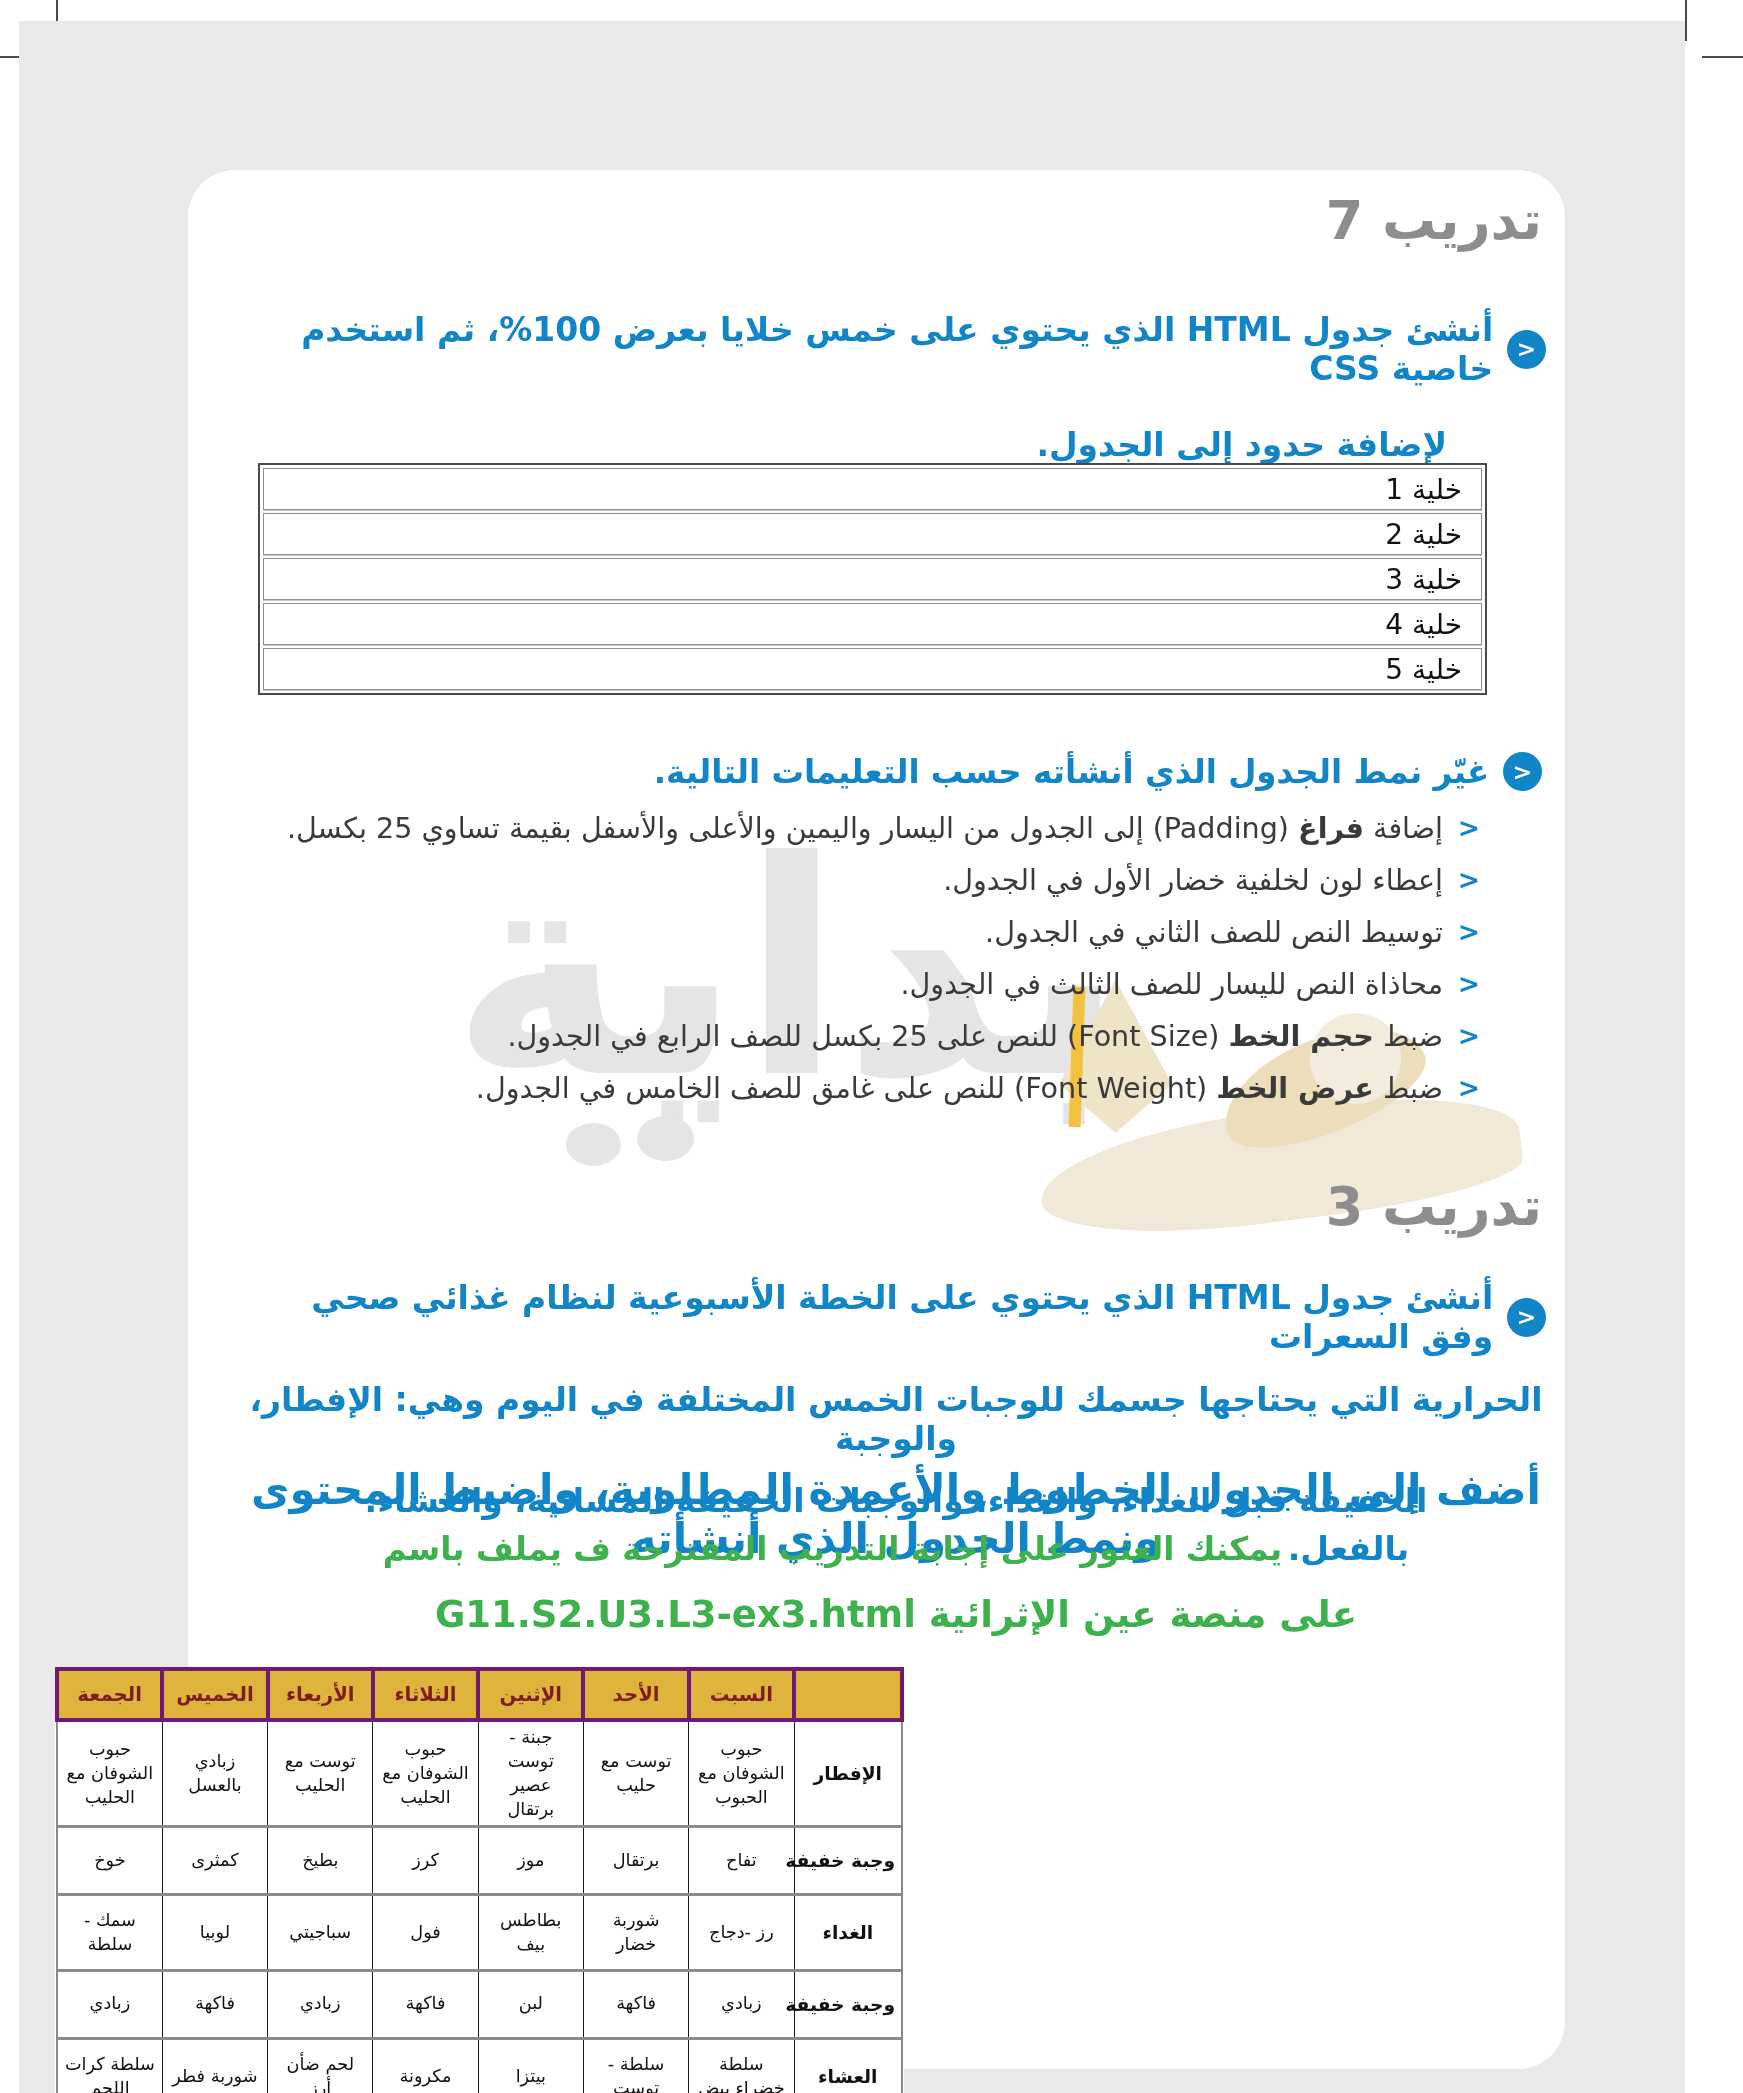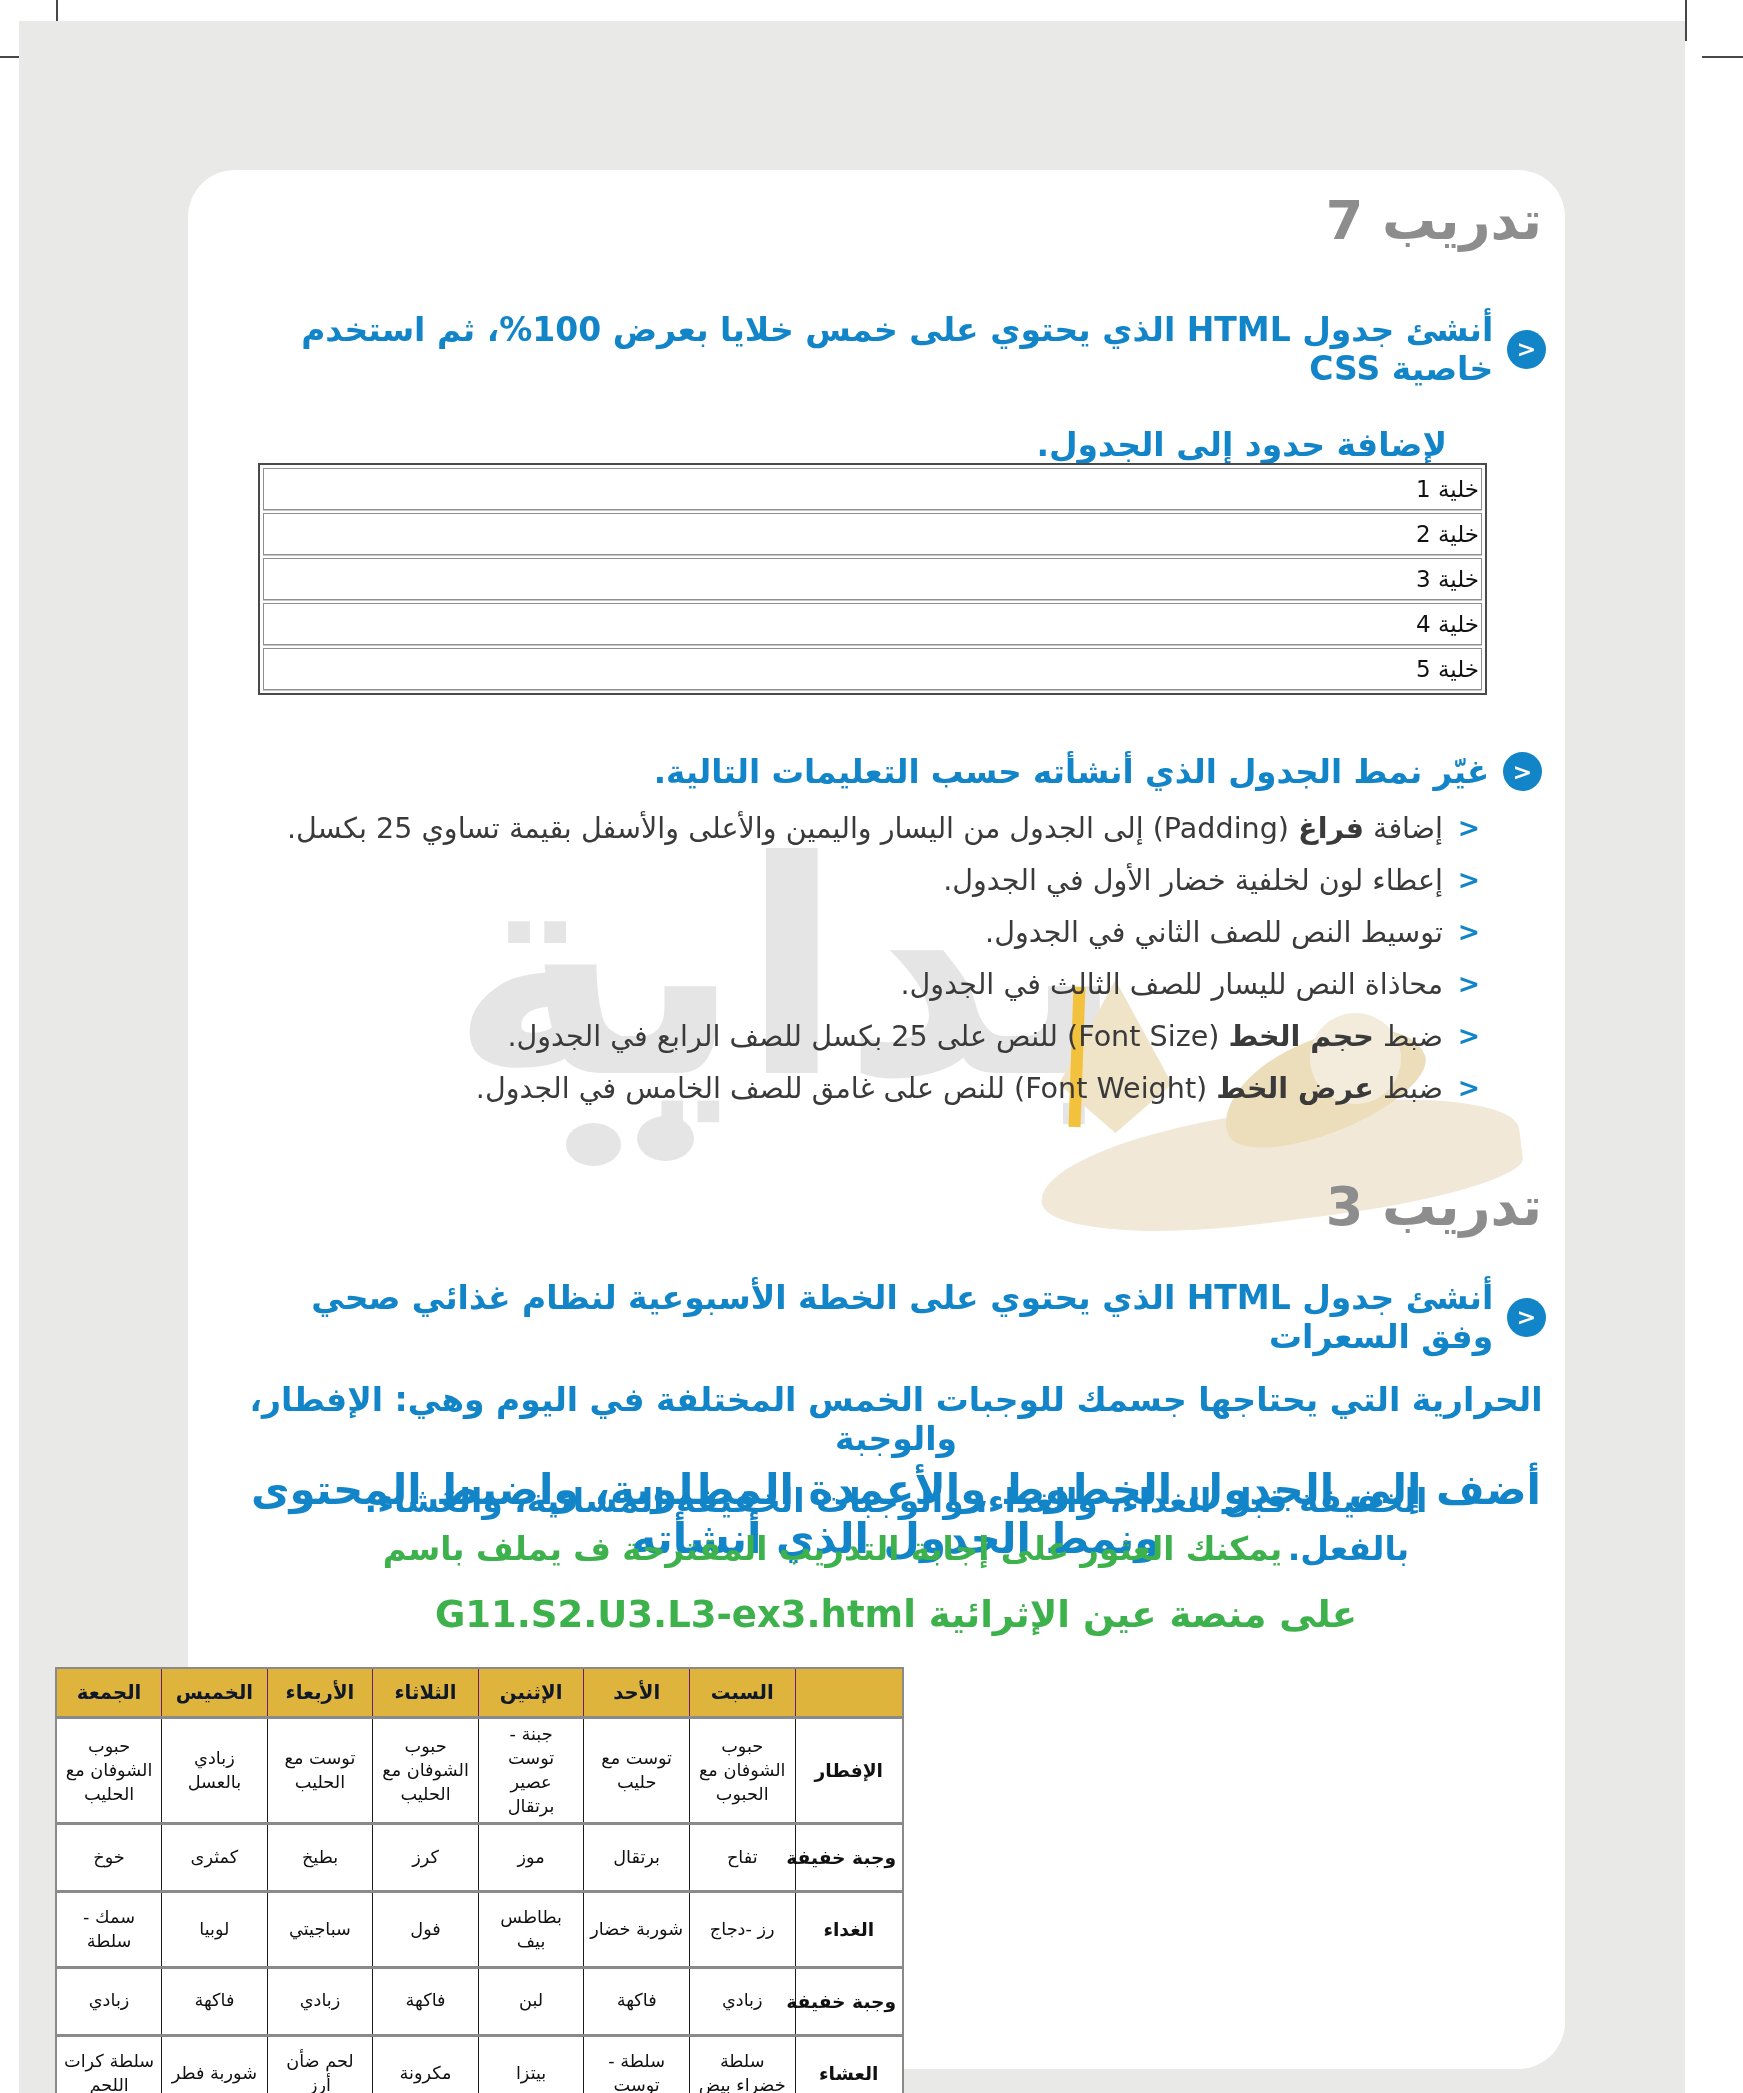--- a/index.html
+++ b/index.html
@@ -34,40 +34,40 @@
   .badge{display:inline-flex;width:39px;height:39px;border-radius:50%;background:#1284c8;color:#fff;
          align-items:center;justify-content:center;font-size:23.6px;font-weight:900;flex:0 0 39px;}
   .intro{position:absolute;left:246px;width:1300px;direction:rtl;color:#1284c8;font-weight:bold;font-size:33px;}
   .intro .iline{display:flex;align-items:center;gap:13.8px;justify-content:flex-start;}
   .intro .cline{margin-top:23.6px;text-align:center;}
   .intro .rline{margin-top:37px;text-align:right;padding-right:99px;}
   
   .cells-table{position:absolute;left:258px;top:463px;width:1229px;border-collapse:separate;
                border-spacing:3px;border:2px solid #4a4a4a;background:#fdfdfd;direction:rtl;}
   .cells-table td{height:40px;border:1px solid #8f8f8f;box-shadow:0 1px 0 #c6c6c6;background:#fff;
-                  text-align:right;padding:0 2px;font-size:23px;color:#111;}
+                  text-align:right;padding:0 19px;font-size:28px;color:#111;}
   
   .sec-head{position:absolute;right:202px;top:752px;direction:rtl;display:flex;align-items:center;gap:13.8px;
             font-size:32.5px;font-weight:bold;color:#1284c8;}
   .bullets{position:absolute;right:264px;top:810px;width:1221px;list-style:none;margin:0;padding:0;}
   .bullets li{position:relative;direction:rtl;text-align:right;padding-right:37px;margin-bottom:14.8px;
               font-size:28.6px;color:#3a3a3a;line-height:1.3;}
   .bullets .marker{position:absolute;right:0;top:1px;color:#1284c8;font-weight:900;font-size:26.6px;}
   
   .closing{position:absolute;left:246px;width:1300px;top:1465px;direction:rtl;text-align:center;
            font-size:42px;font-weight:bold;color:#1284c8;}
   .mixed{position:absolute;left:246px;width:1300px;top:1529px;direction:rtl;text-align:center;font-weight:bold;}
   .mixed .tail{color:#1284c8;font-size:33px;}
   .mixed .green{color:#3cb14c;font-size:32.5px;}
   .green2{position:absolute;left:246px;width:1300px;top:1593px;direction:ltr;text-align:center;
           color:#3cb14c;font-size:37px;font-weight:bold;}
   
   .meal-table{position:absolute;left:55px;top:1667px;width:849px;border-collapse:collapse;direction:rtl;
               background:#fff;table-layout:fixed;border:2px solid #8a8a8a;border-bottom:3.9px solid #9a9a9a;z-index:4;}
-  .meal-table th{background:#dfb43c;border:1px solid #701a75;font-size:19.7px;font-weight:bold;color:#0f172a;
+  .meal-table th{background:#dfb43c;border:4px solid #701a75;font-size:19.7px;font-weight:bold;color:#7f1d1d;
                  height:43px;text-align:center;padding:2px 3.9px;}
   .meal-table td{border-left:1px solid #1b1b1b;border-right:1px solid #1b1b1b;border-top:3px solid #8a8a8a;
                  font-size:17.7px;color:#111;text-align:center;vertical-align:middle;padding:3.9px 5.9px;line-height:1.35;}
   .meal-table td.rlabel{font-weight:bold;font-size:18.7px;white-space:nowrap;}
   .meal-table col.c0{width:108px;}
   .meal-table tr.r0 td{height:83px;}
   .meal-table tr.r1 td{height:57px;}
   .meal-table tr.r2 td{height:65px;}
   .meal-table tr.r3 td{height:57px;}
   .meal-table tr.r4 td{height:67px;}

